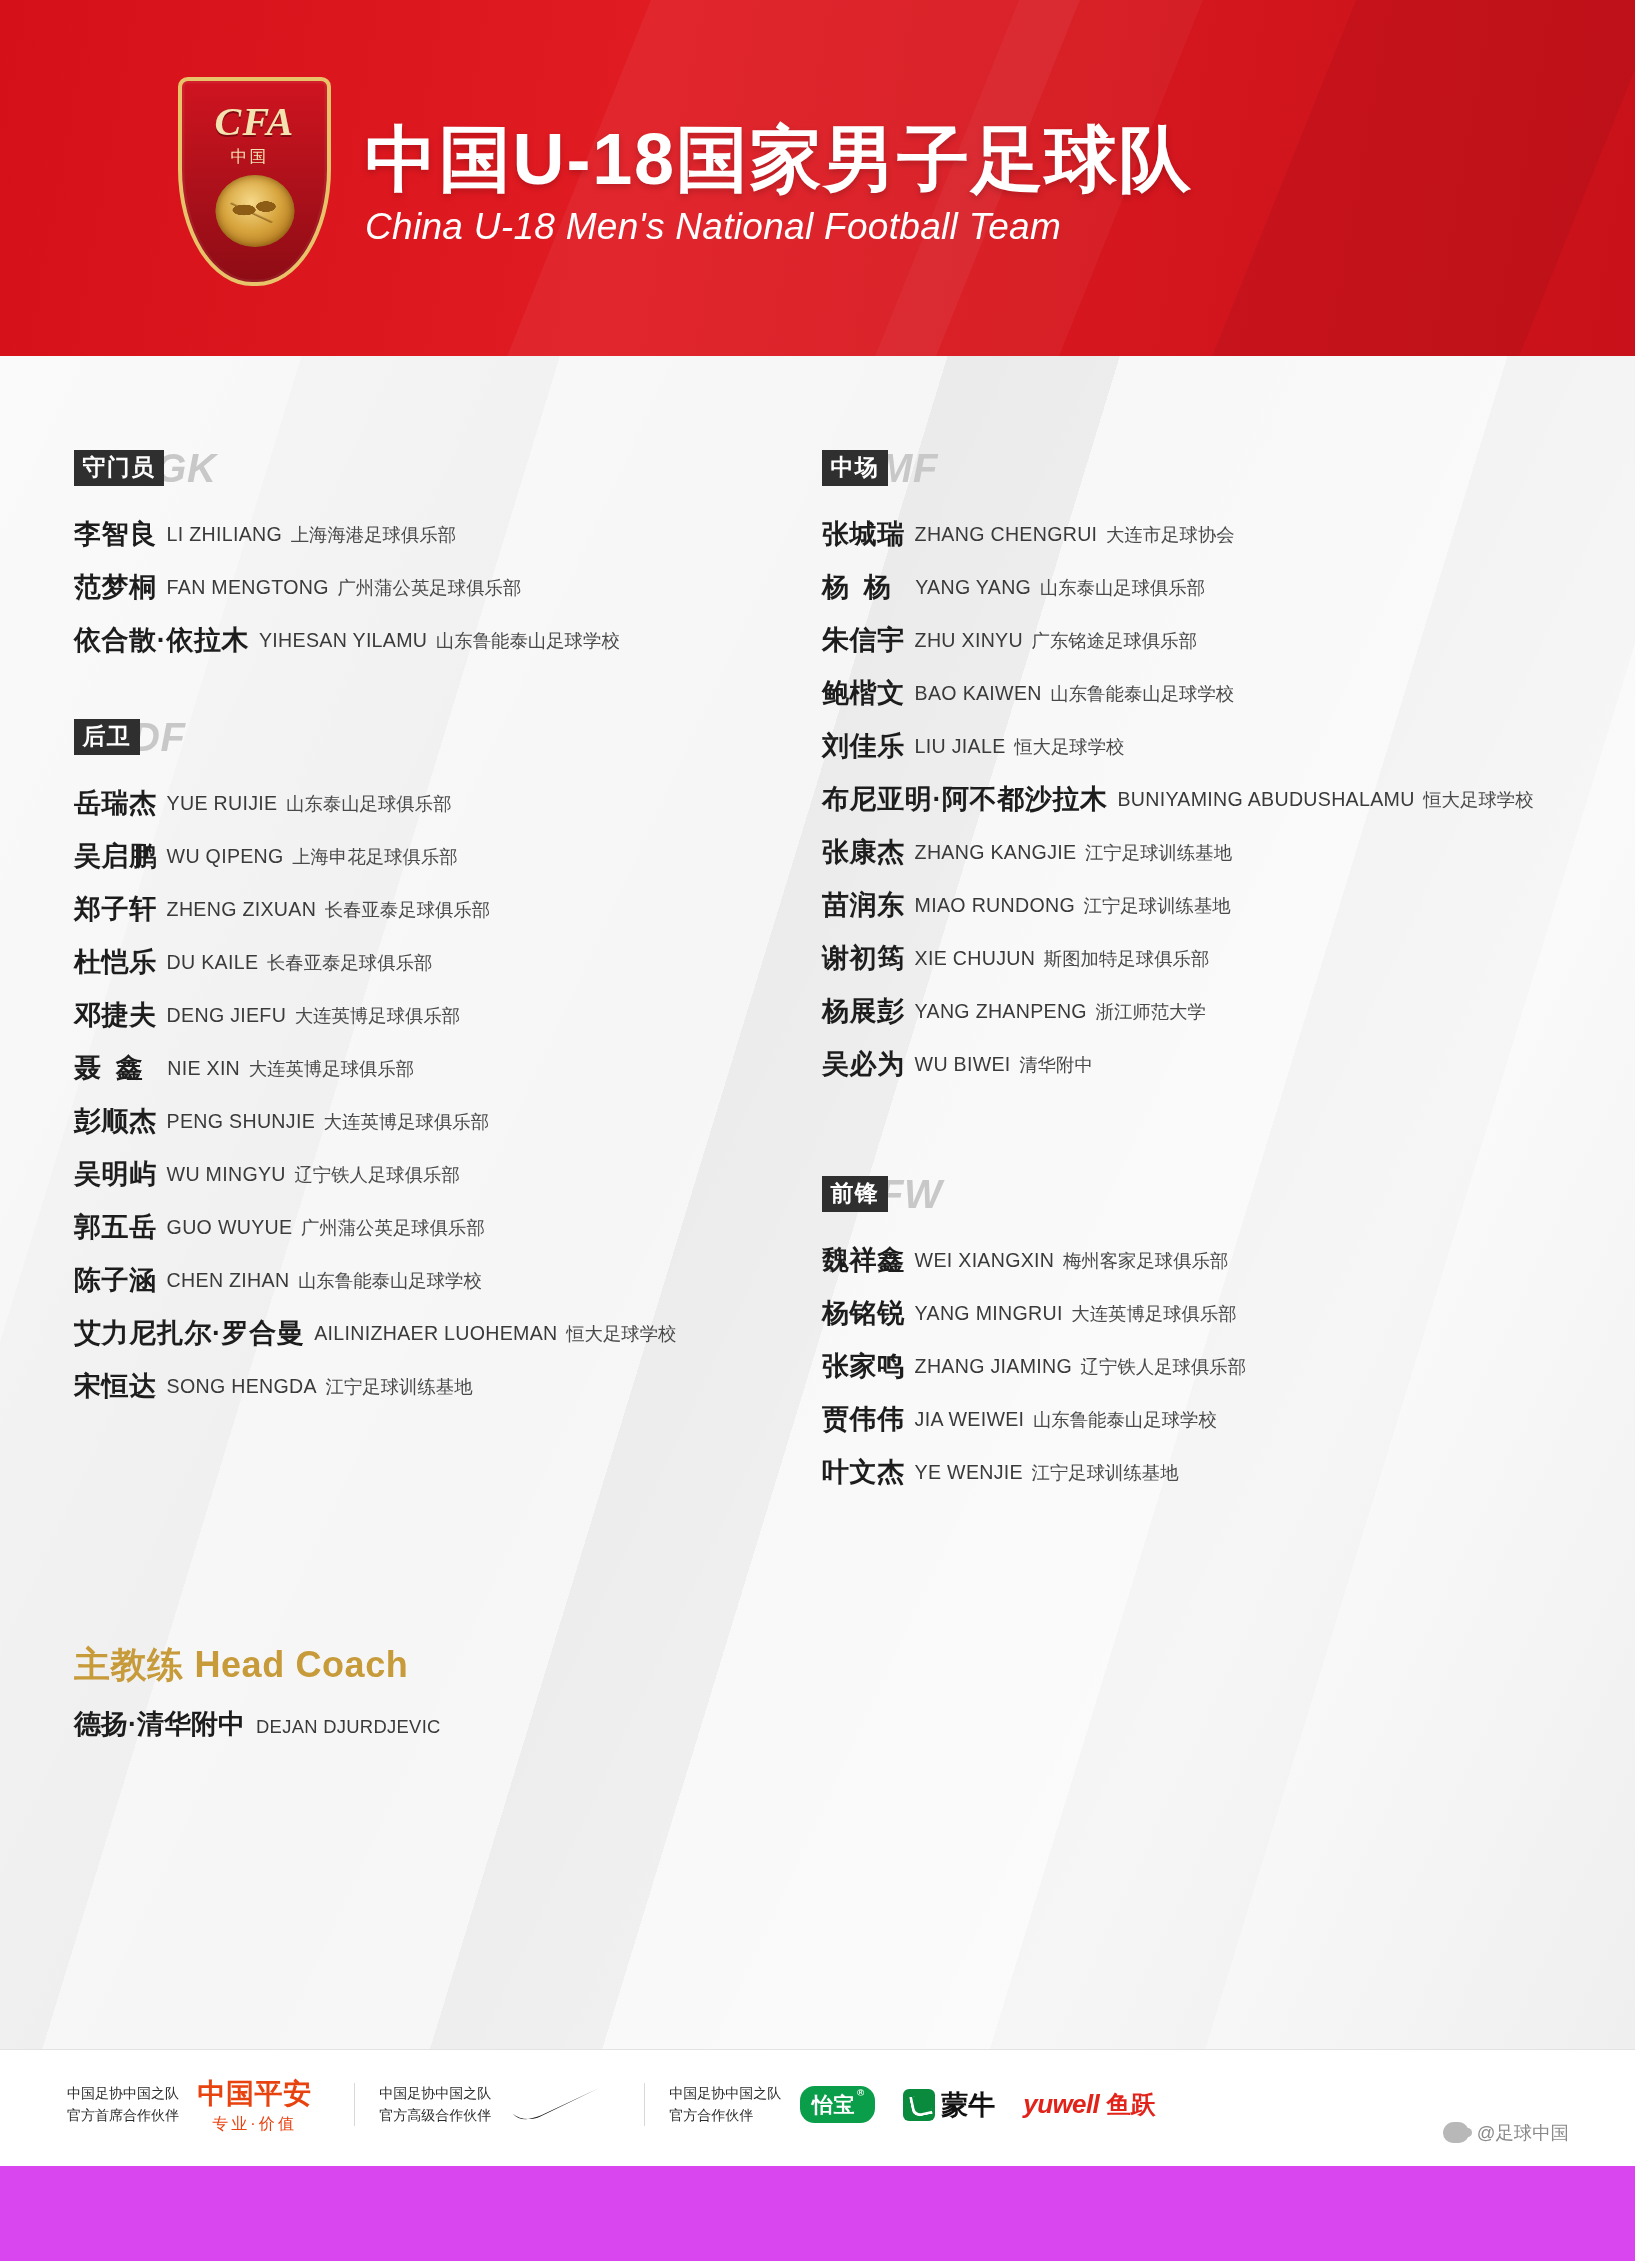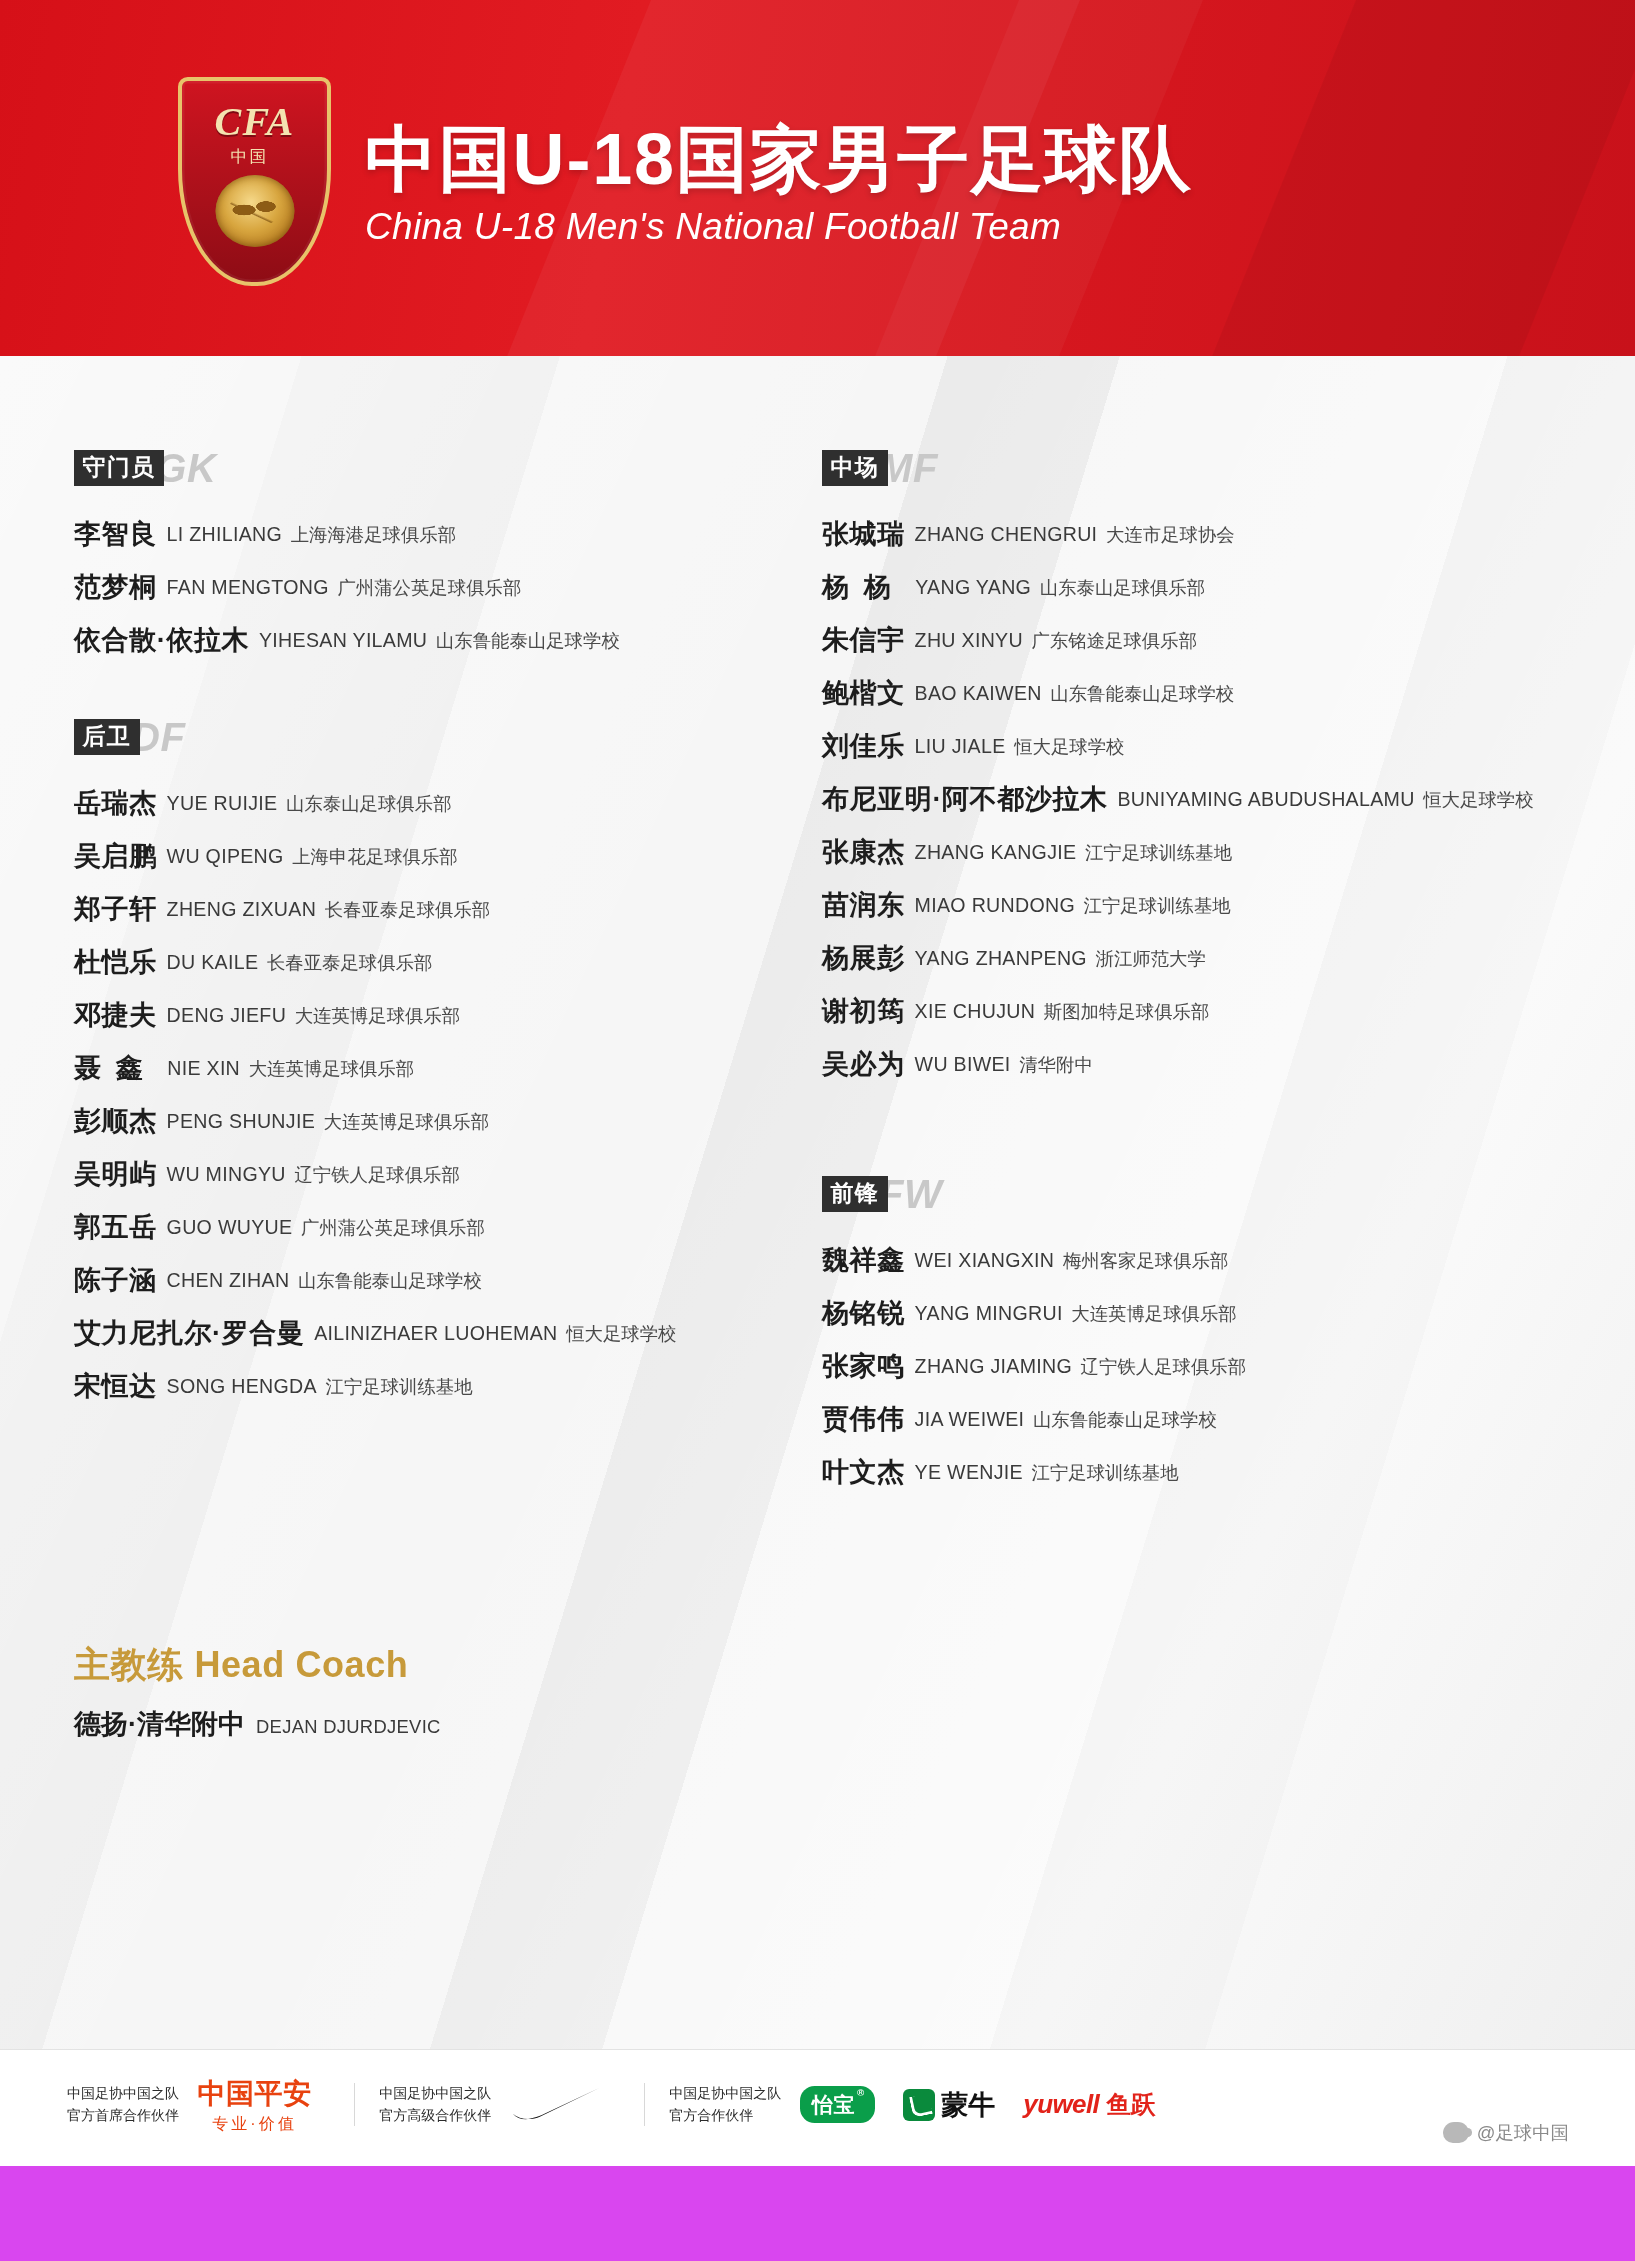--- a/index.html
+++ b/index.html
@@ -487,28 +487,28 @@
             <span class="p-cn">张康杰</span>
             <span class="p-en">ZHANG KANGJIE</span>
             <span class="p-club">江宁足球训练基地</span>
           </div>
           <div class="player">
             <span class="p-cn">苗润东</span>
             <span class="p-en">MIAO RUNDONG</span>
             <span class="p-club">江宁足球训练基地</span>
           </div>
           <div class="player">
+            <span class="p-cn">谢初筠</span>
+            <span class="p-en">XIE CHUJUN</span>
+            <span class="p-club">斯图加特足球俱乐部</span>
+          </div>
+          <div class="player">
             <span class="p-cn">杨展彭</span>
             <span class="p-en">YANG ZHANPENG</span>
             <span class="p-club">浙江师范大学</span>
-          </div>
-          <div class="player">
-            <span class="p-cn">谢初筠</span>
-            <span class="p-en">XIE CHUJUN</span>
-            <span class="p-club">斯图加特足球俱乐部</span>
           </div>
           <div class="player">
             <span class="p-cn">吴必为</span>
             <span class="p-en">WU BIWEI</span>
             <span class="p-club">清华附中</span>
           </div>
         </div>
 
         <div class="section" style="margin-top:92px;">
           <div class="sec-head">

